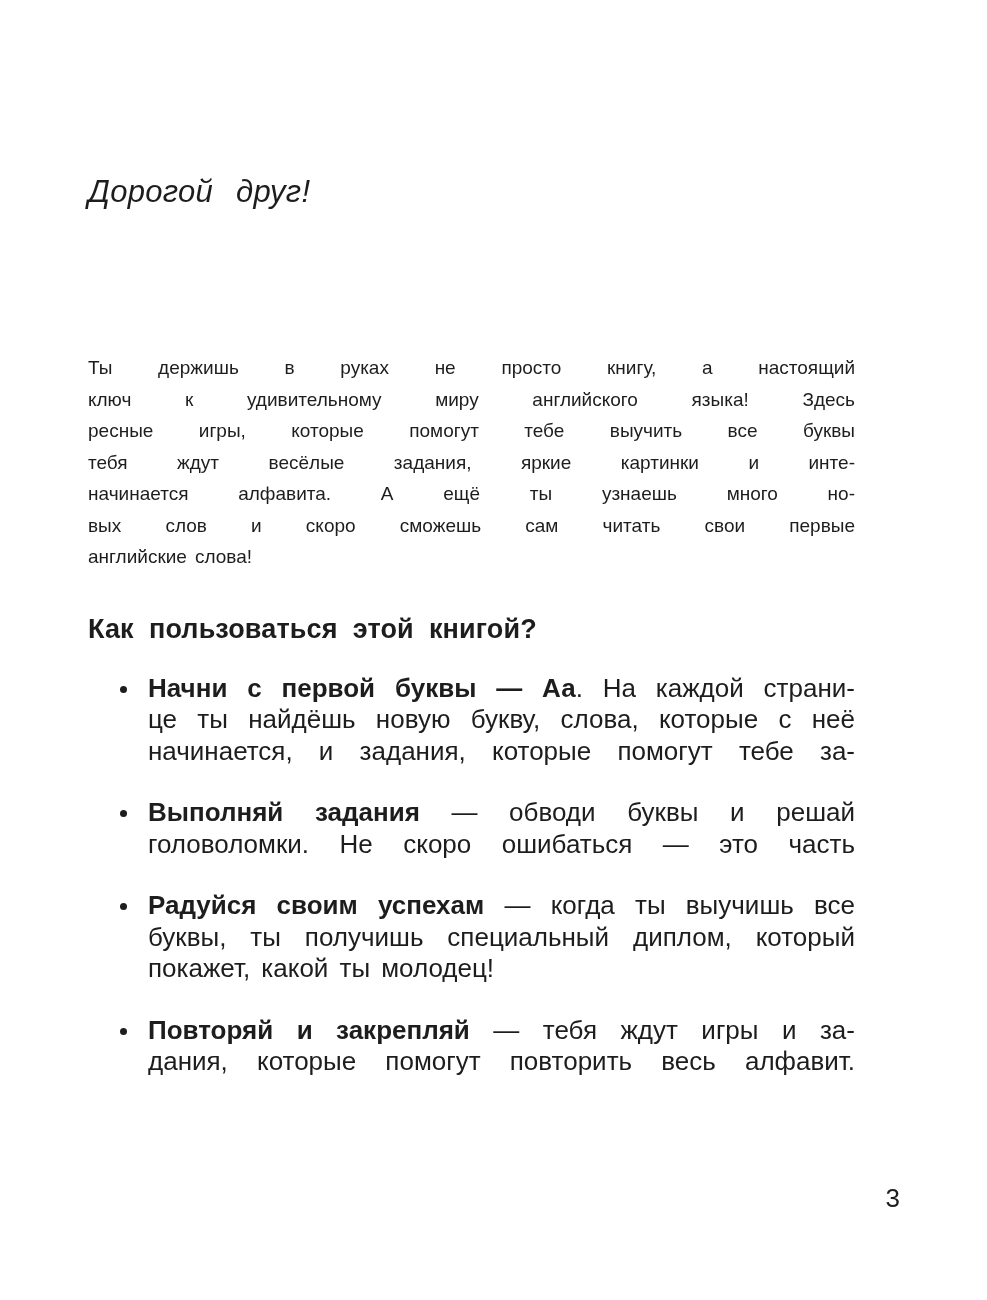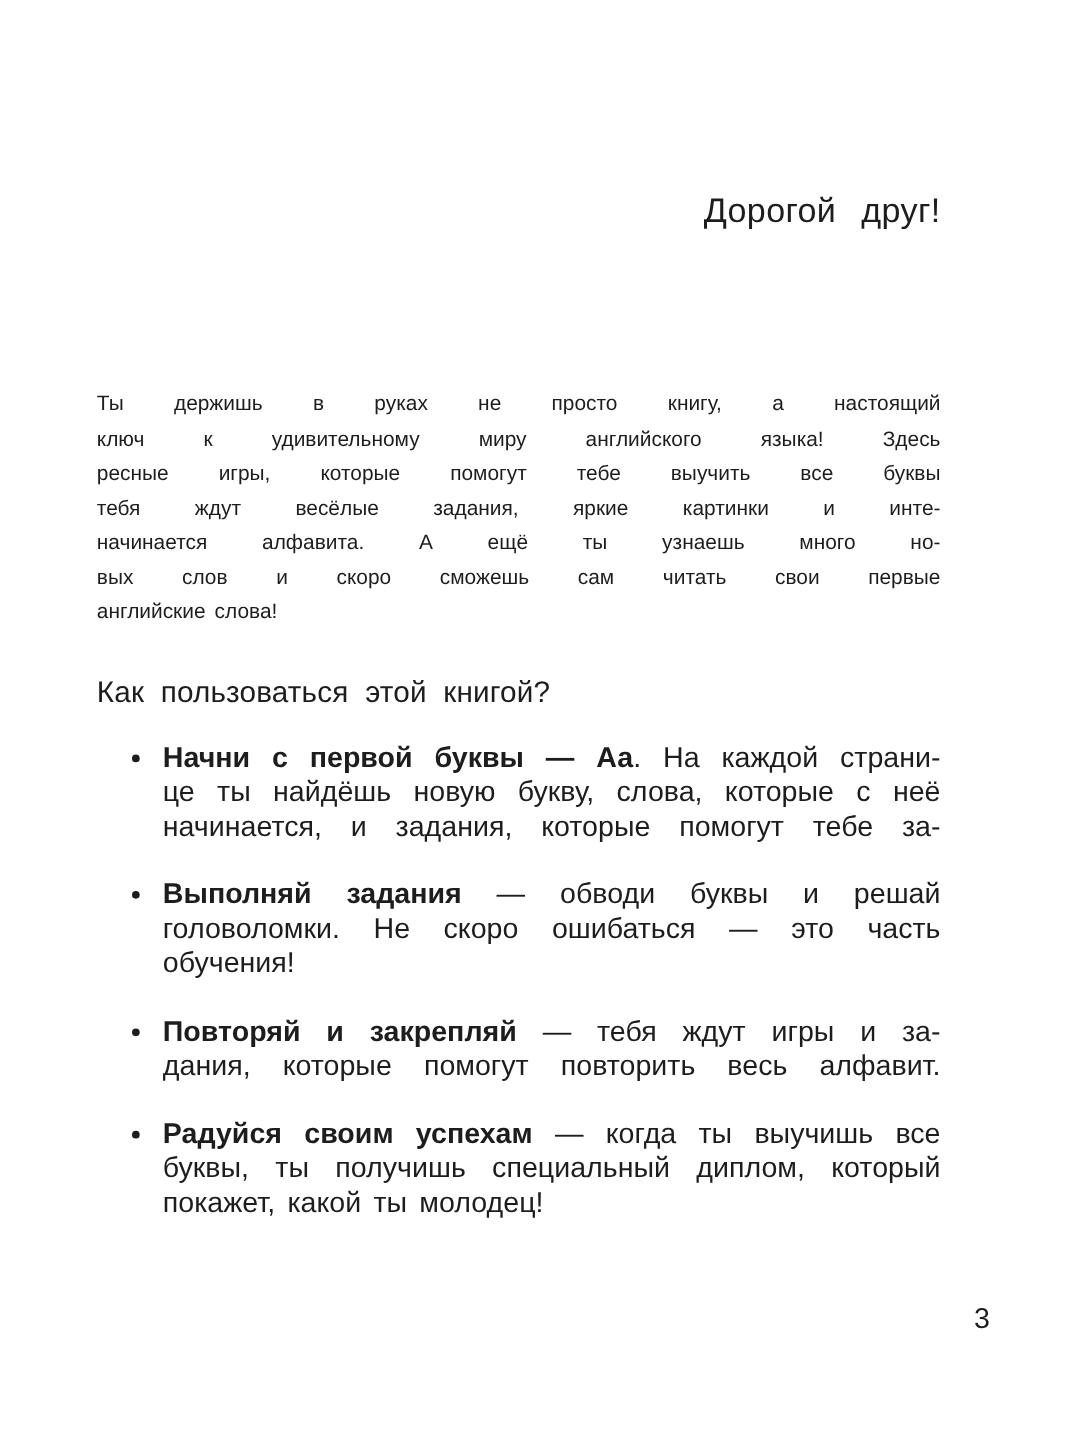--- a/index.html
+++ b/index.html
@@ -21,21 +21,22 @@
   .column {
     position: absolute;
     left: 88px;
     width: 767px;
     top: 0;
   }
   .title {
     margin-top: 172px;
     height: 40px;
     line-height: 40px;
-    text-align: right;
+    text-align: left;
+    font-style: italic;
     font-size: 31px;
     word-spacing: 0.45em;
     letter-spacing: 0.01em;
   }
   .intro {
     margin-top: 140px;
     font-size: 19px;
     word-spacing: 0.15em;
   }
   .line {
@@ -44,21 +45,21 @@
     text-align: justify;
     text-align-last: justify;
   }
   .line.last {
     text-align-last: left;
   }
   .line .bold { font-weight: bold; }
   .heading {
     margin-top: 40px;
     font-size: 27px;
-    font-weight: normal;
+    font-weight: bold;
     line-height: 32px;
     word-spacing: 0.28em;
     letter-spacing: 0.005em;
   }
   .bullets {
     margin-top: 28px;
     font-size: 26px;
     word-spacing: 0.15em;
   }
   .bullet-item {
@@ -112,36 +113,35 @@
             <div class="line"><span class="bold">Начни с первой буквы — Аа</span><span>. На каждой страни-</span></div>
             <div class="line"><span>це ты найдёшь новую букву, слова, которые с неё</span></div>
             <div class="line"><span>начинается, и задания, которые помогут тебе за-</span></div>
           </div>
         </div>
         <div class="bullet-item">
           <span class="bullet-dot"></span>
           <div class="bullet-text">
             <div class="line"><span class="bold">Выполняй задания</span><span> — обводи буквы и решай</span></div>
             <div class="line"><span>головоломки. Не скоро ошибаться — это часть</span></div>
-            <div class="line last"><span>обучения!</span></div>
-          </div>
-        </div>
-        <div class="bullet-item">
-          <span class="bullet-dot"></span>
-          <div class="bullet-text">
-            <div class="line"><span class="bold">Повторяй и закрепляй</span><span> — тебя ждут игры и за-</span></div>
-            <div class="line"><span>дания, которые помогут повторить весь алфавит.</span></div>
           </div>
         </div>
         <div class="bullet-item">
           <span class="bullet-dot"></span>
           <div class="bullet-text">
             <div class="line"><span class="bold">Радуйся своим успехам</span><span> — когда ты выучишь все</span></div>
             <div class="line"><span>буквы, ты получишь специальный диплом, который</span></div>
             <div class="line last"><span>покажет, какой ты молодец!</span></div>
           </div>
         </div>
+        <div class="bullet-item">
+          <span class="bullet-dot"></span>
+          <div class="bullet-text">
+            <div class="line"><span class="bold">Повторяй и закрепляй</span><span> — тебя ждут игры и за-</span></div>
+            <div class="line"><span>дания, которые помогут повторить весь алфавит.</span></div>
+          </div>
+        </div>
       </div>
 
   </div>
 
   <div class="page-number">3</div>
 </div>
 
 </body></html>

